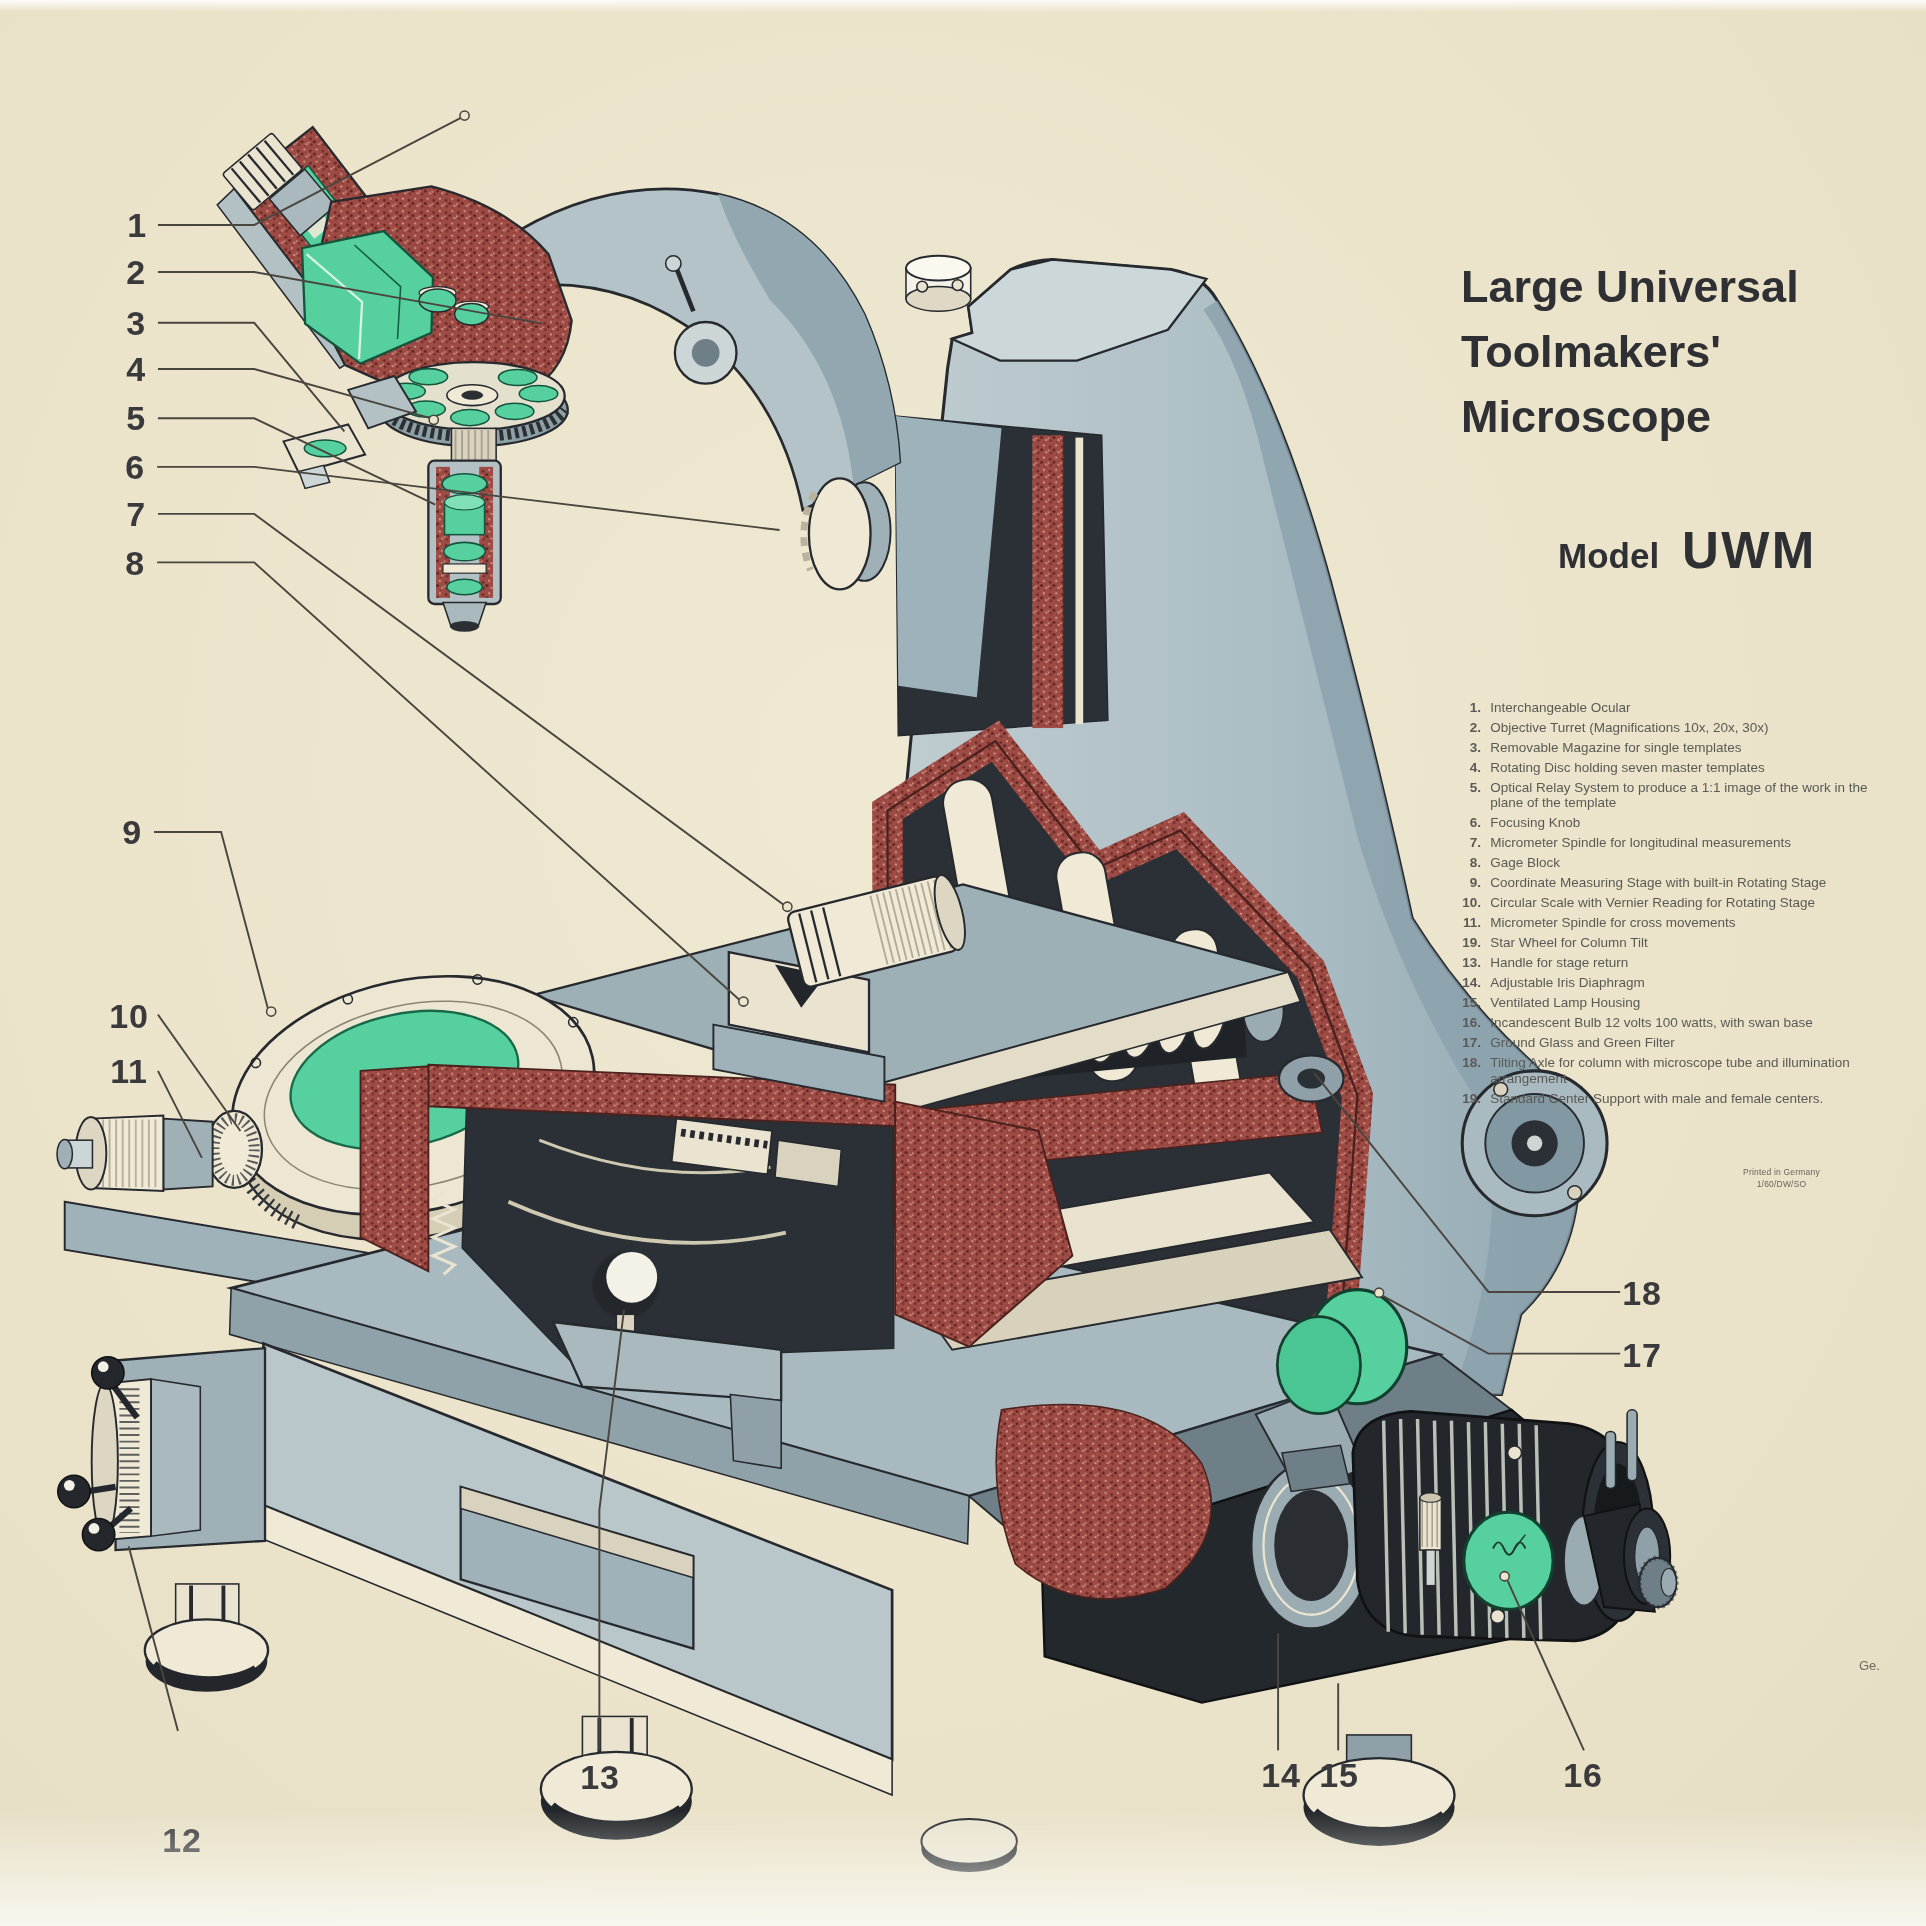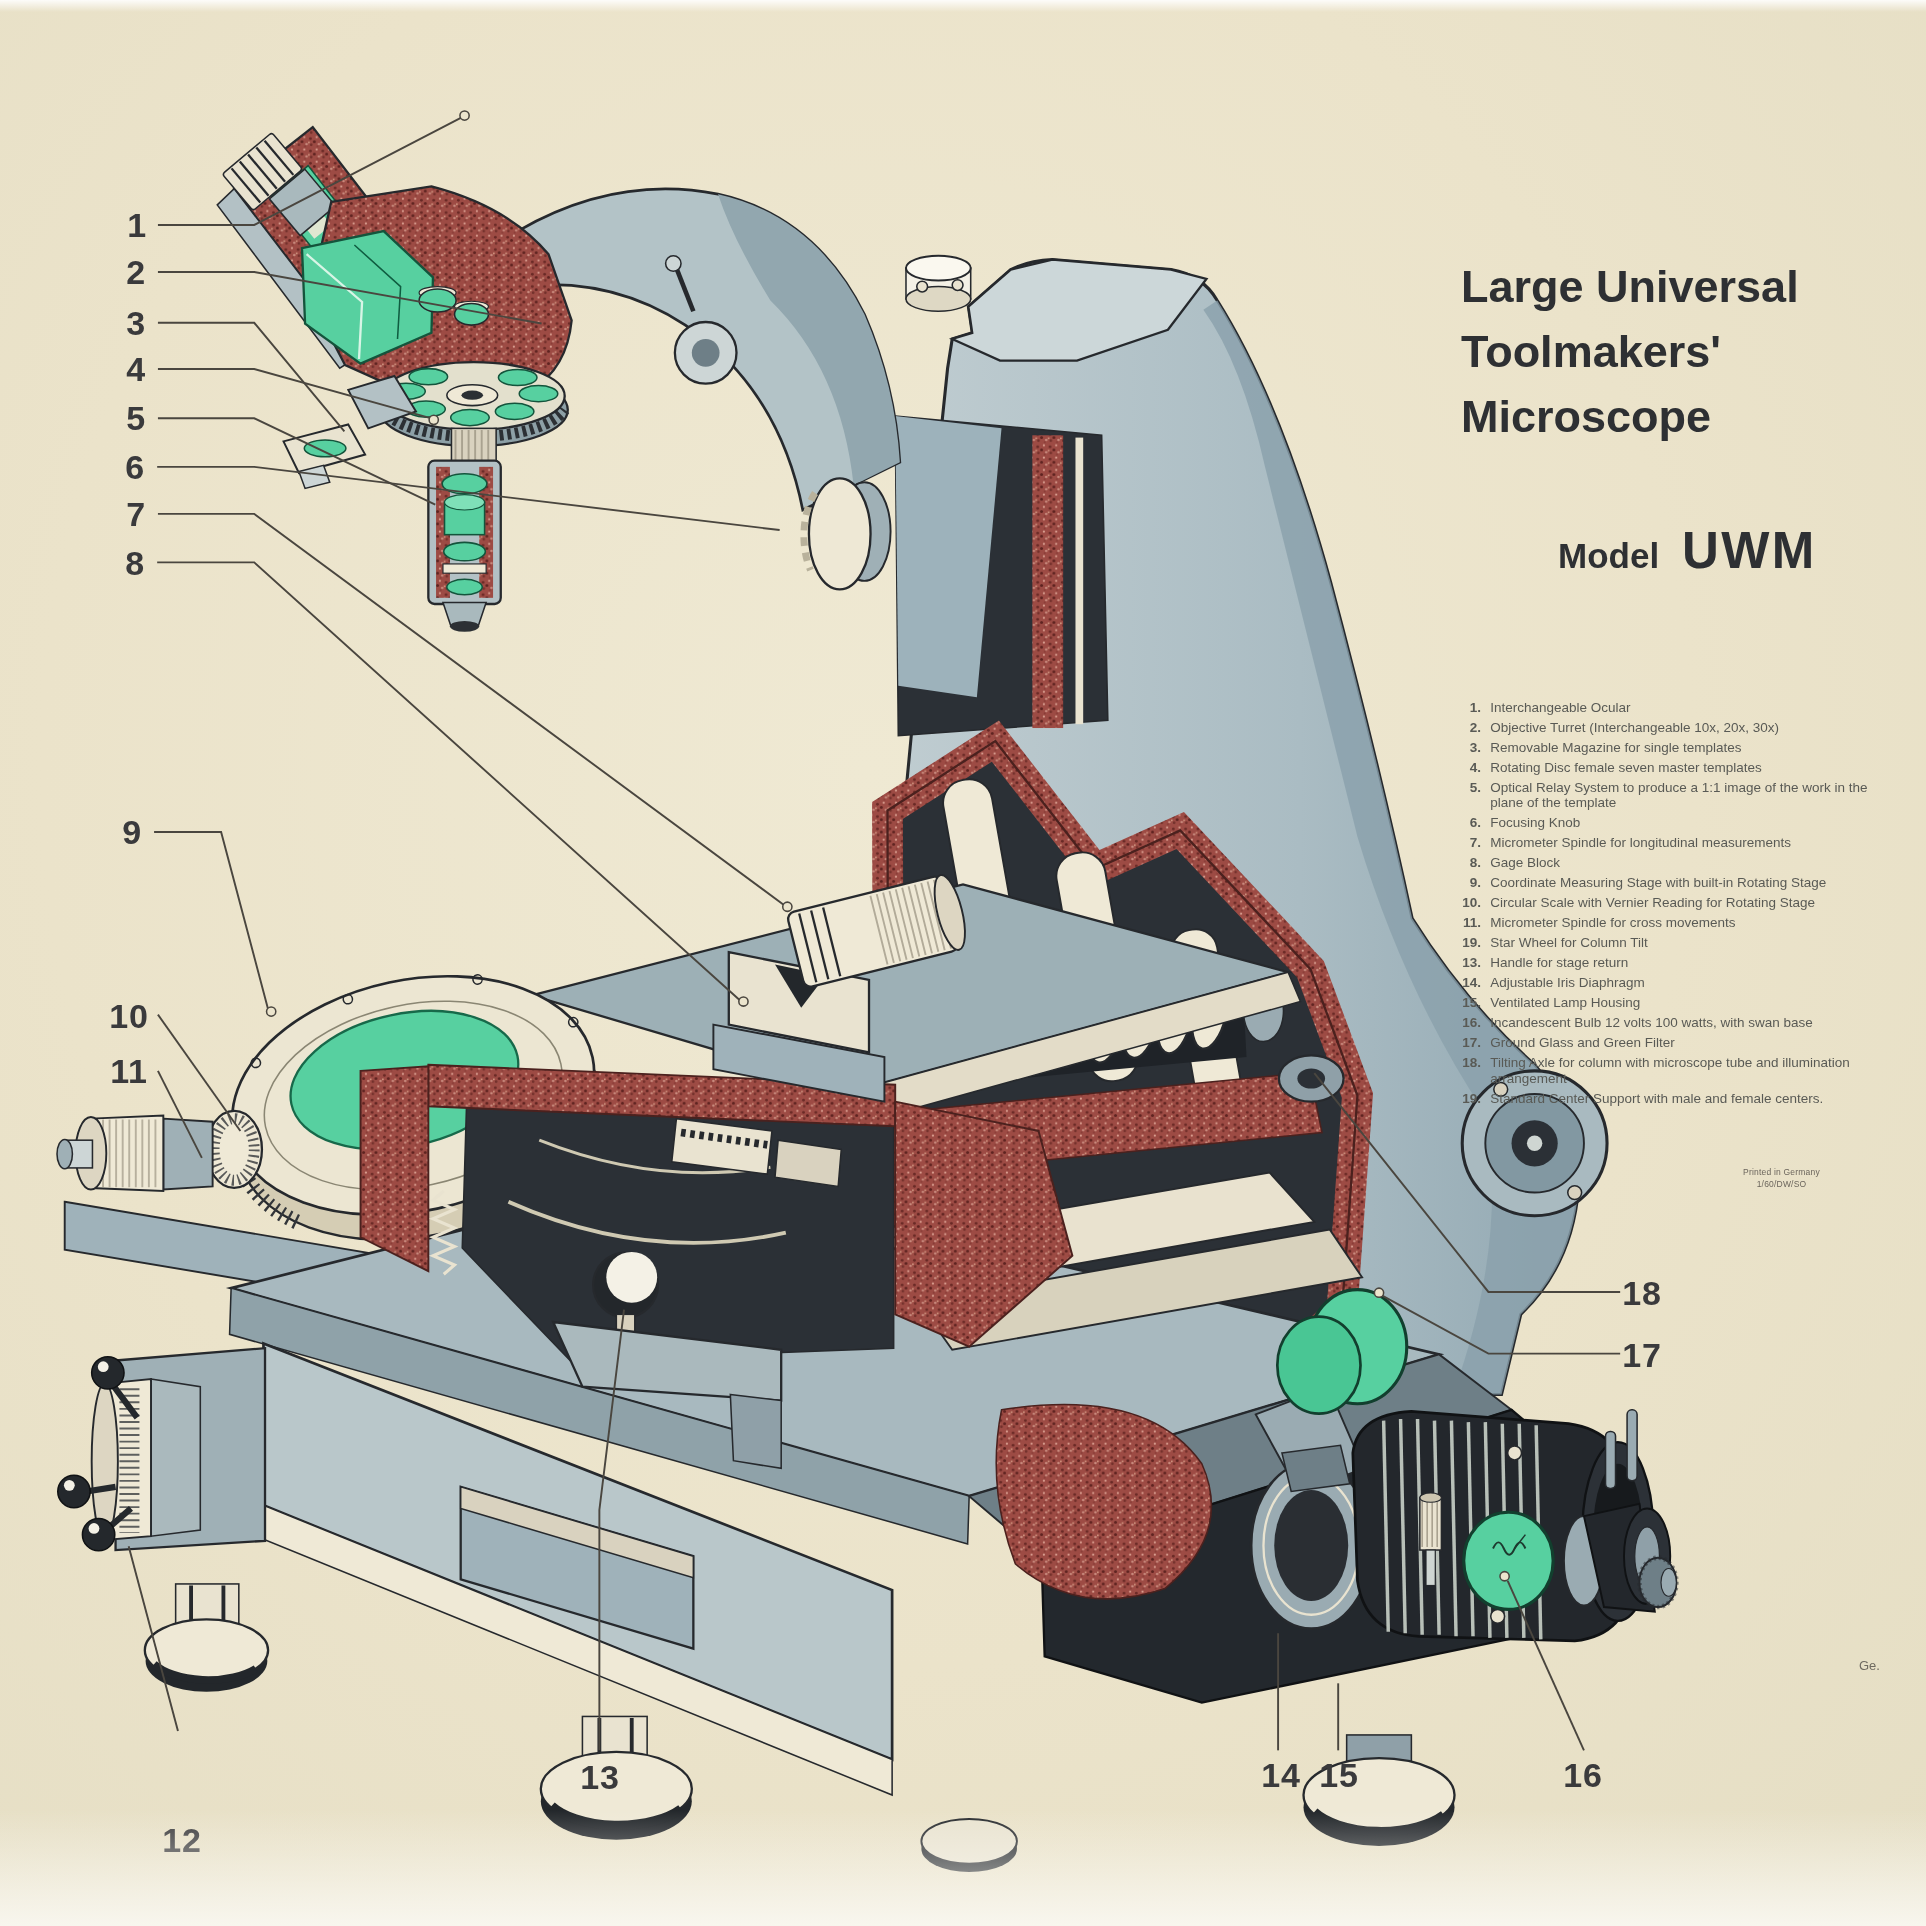--- a/index.html
+++ b/index.html
@@ -423,29 +423,29 @@
     <div>Microscope</div>
   </div>
 
   <ul id="legend">
     <li>
         <span class="num">1.</span>
         <span class="txt">Interchangeable Ocular</span>
       </li>
     <li>
         <span class="num">2.</span>
-        <span class="txt">Objective Turret (Interchangeable 10x, 20x, 30x)</span>
+        <span class="txt">Objective Turret (Magnifications 10x, 20x, 30x)</span>
       </li>
     <li>
         <span class="num">3.</span>
         <span class="txt">Removable Magazine for single templates</span>
       </li>
     <li>
         <span class="num">4.</span>
-        <span class="txt">Rotating Disc female seven master templates</span>
+        <span class="txt">Rotating Disc holding seven master templates</span>
       </li>
     <li>
         <span class="num">5.</span>
         <span class="txt">Optical Relay System to produce a 1:1 image of the work in the plane of the template</span>
       </li>
     <li>
         <span class="num">6.</span>
         <span class="txt">Focusing Knob</span>
       </li>
     <li>

